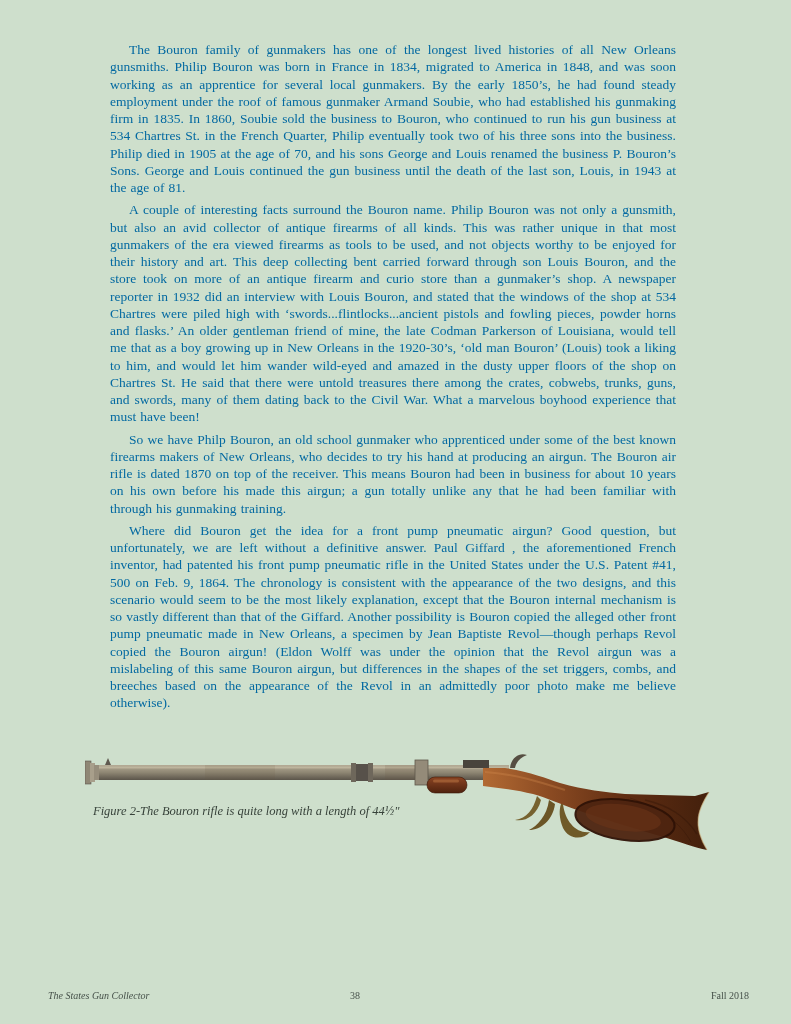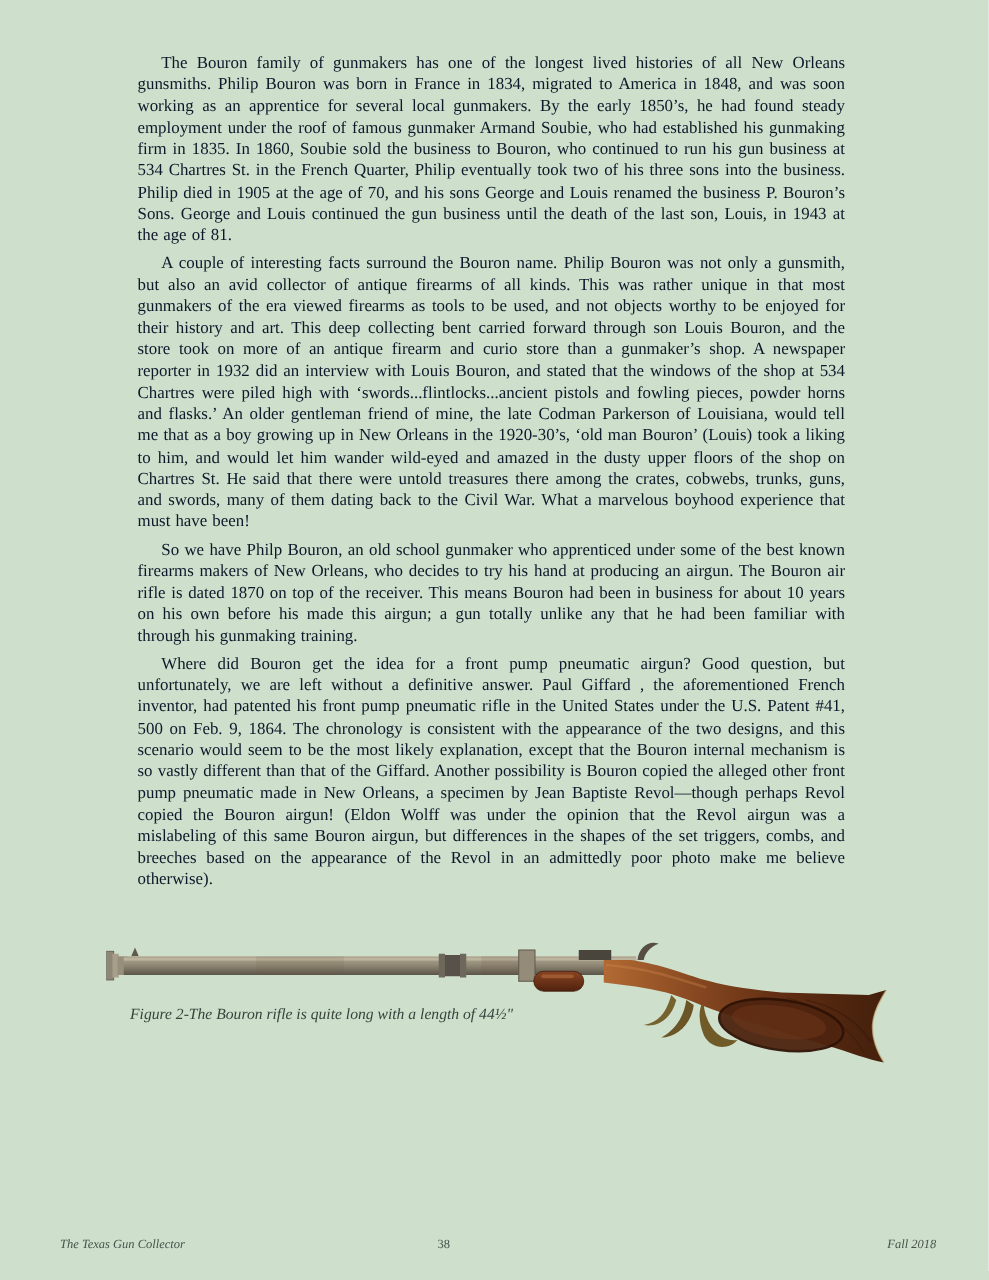--- a/index.html
+++ b/index.html
@@ -7,21 +7,21 @@
   .page {
     position:relative;
     width:791px; height:1024px;
     background:#cedfcc;
     font-family:"Liberation Serif", serif;
     overflow:hidden;
   }
   .body-text {
     position:absolute;
     left:110px; top:41px; width:566px;
-    color:#0f172a;
+    color:#0369a1;
     font-size:13.5px;
     line-height:17.25px;
     text-align:justify;
     word-spacing:0.05em;
   }
   .body-text p {
     text-indent:19px;
     margin-bottom:5px;
   }
   .figure-wrap {
@@ -30,38 +30,37 @@
     width:660px; height:118px;
   }
   .figure-wrap svg { display:block; }
   .caption {
     position:absolute;
     left:93px; top:804px;
     font-style:italic;
     font-size:12.5px;
     color:#37423a;
     white-space:nowrap;
-    margin-left:11px;
   }
   .footer {
     position:absolute;
     left:0; top:990px; width:791px;
     font-size:10px;
     color:#46514a;
   }
   .footer .journal {
     position:absolute; left:48px; top:0;
     font-style:italic;
   }
   .footer .pagenum {
     position:absolute; left:0; width:710px; top:0;
     text-align:center;
   }
   .footer .issue {
-    position:absolute; right:42px; top:0;font-style:italic;
+    position:absolute; right:42px; top:0;
   }
 </style>
 </head>
 <body>
 
 <div class="page">
 
   <div class="body-text">
     <p>The Bouron family of gunmakers has one of the longest lived histories of all New Orleans gunsmiths. Philip Bouron was born in France in 1834, migrated to America in 1848, and was soon working as an apprentice for several local gunmakers. By the early 1850’s, he had found steady employment under the roof of famous gunmaker Armand Soubie, who had established his gunmaking firm in 1835. In 1860, Soubie sold the business to Bouron, who continued to run his gun business at 534 Chartres St. in the French Quarter, Philip eventually took two of his three sons into the business. Philip died in 1905 at the age of 70, and his sons George and Louis renamed the business P. Bouron’s Sons. George and Louis continued the gun business until the death of the last son, Louis, in 1943 at the age of 81.</p>
     <p>A couple of interesting facts surround the Bouron name. Philip Bouron was not only a gunsmith, but also an avid collector of antique firearms of all kinds. This was rather unique in that most gunmakers of the era viewed firearms as tools to be used, and not objects worthy to be enjoyed for their history and art. This deep collecting bent carried forward through son Louis Bouron, and the store took on more of an antique firearm and curio store than a gunmaker’s shop. A newspaper reporter in 1932 did an interview with Louis Bouron, and stated that the windows of the shop at 534 Chartres were piled high with ‘swords...flintlocks...ancient pistols and fowling pieces, powder horns and flasks.’ An older gentleman friend of mine, the late Codman Parkerson of Louisiana, would tell me that as a boy growing up in New Orleans in the 1920-30’s, ‘old man Bouron’  (Louis) took a liking to him, and would let him wander wild-eyed and amazed in the dusty upper floors of the shop on Chartres St. He said that there were untold treasures there among the crates, cobwebs, trunks, guns, and swords, many of them dating back to the Civil War.  What a marvelous boyhood experience that must have been!</p>
@@ -136,18 +135,18 @@
       <path d="M452,46 C448,60 442,68 430,70 C440,72 452,66 456,50 Z" fill="#76622f"></path>
       <path d="M464,50 C462,66 452,76 444,80 C456,80 468,70 470,54 Z" fill="#6b5526"></path>
       <path d="M478,54 C480,72 492,84 505,82 C498,90 484,90 478,78 C474,68 474,60 476,54 Z" fill="#6f5a28"></path>
       <path d="M514,76 L528,90 L518,80 Z" fill="#5a4a20"></path>
     </svg>
   </div>
 
   <div class="caption">Figure 2-The Bouron rifle is quite long with a length of 44½"</div>
 
   <div class="footer">
-    <span class="journal">The Texas Gun Collector</span>
+    <span class="journal">The States Gun Collector</span>
     <span class="pagenum">38</span>
     <span class="issue">Fall 2018</span>
   </div>
 
 </div>
 
 </body></html>

